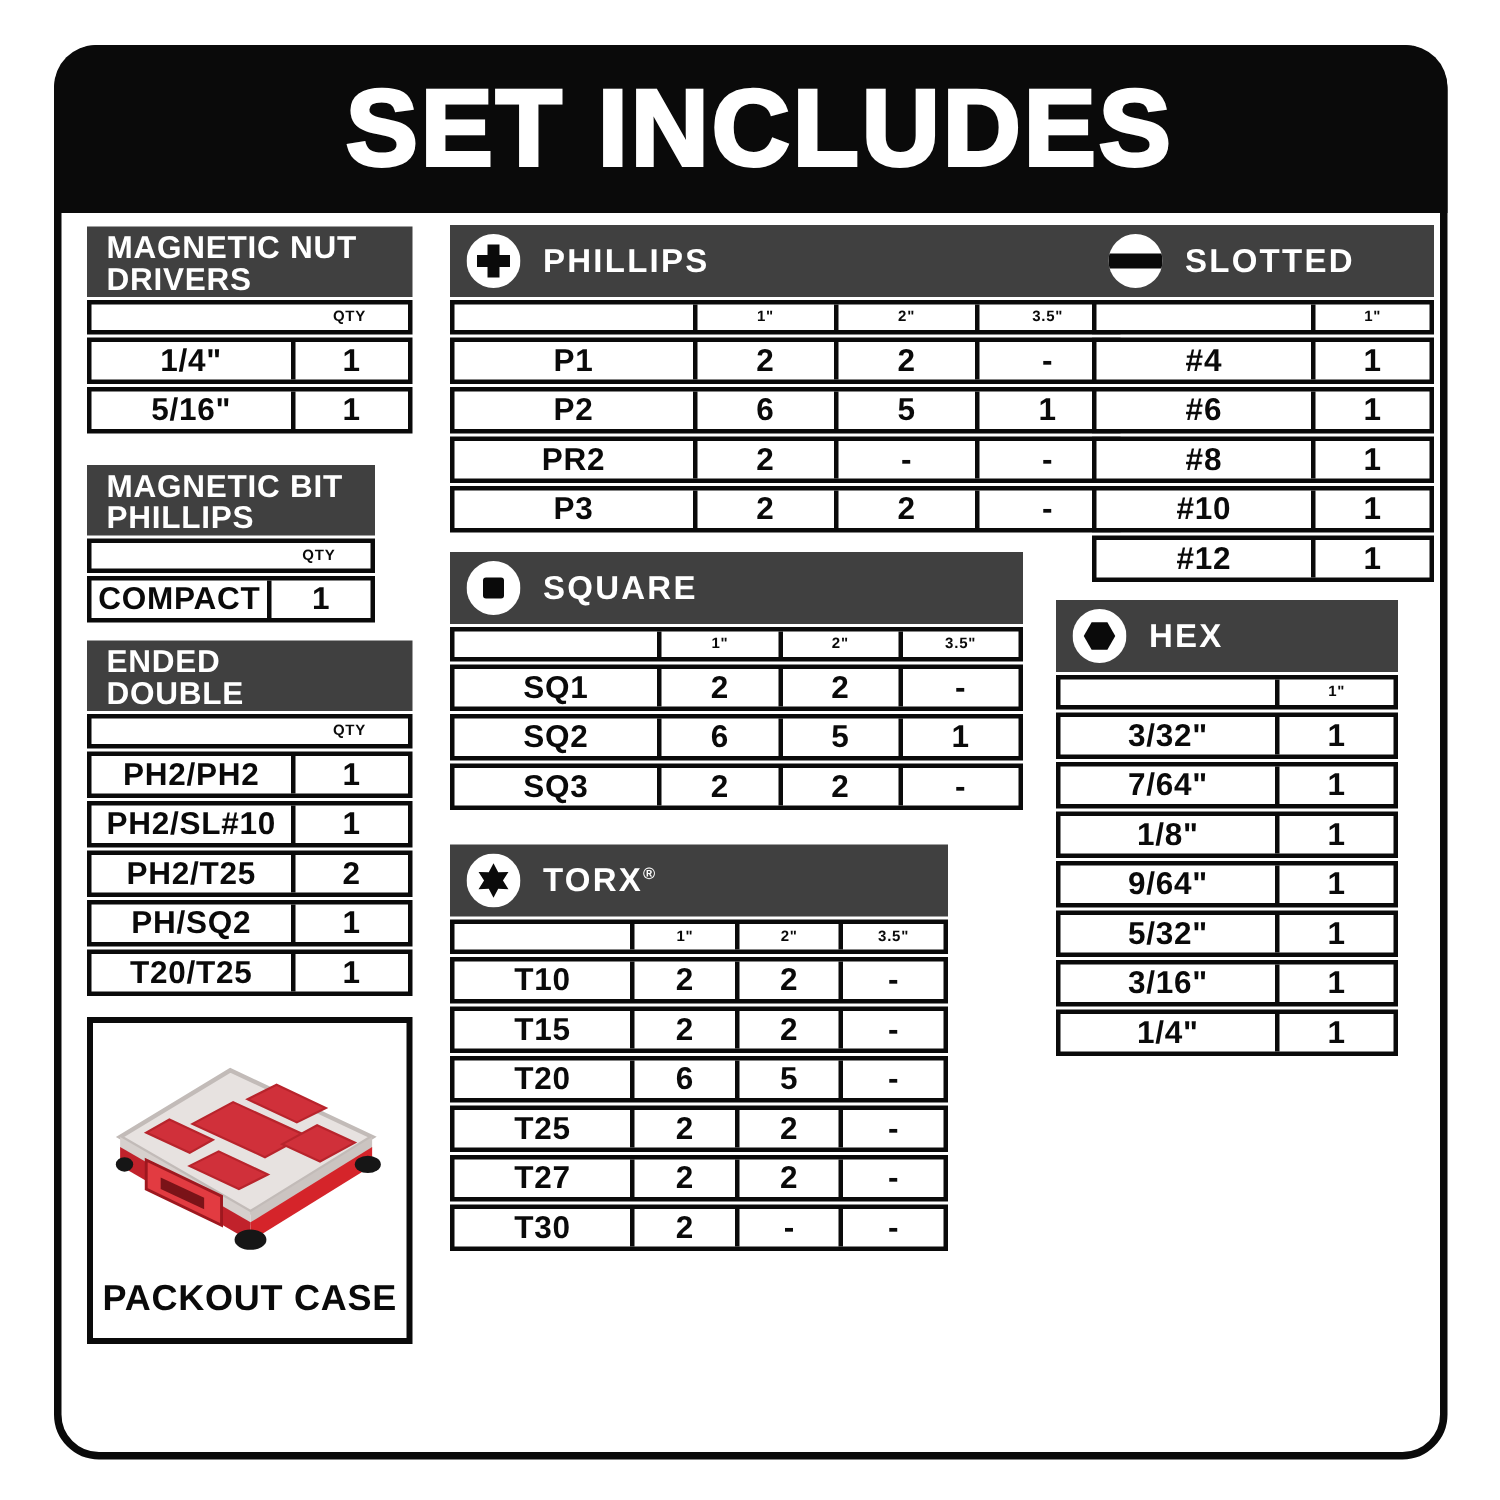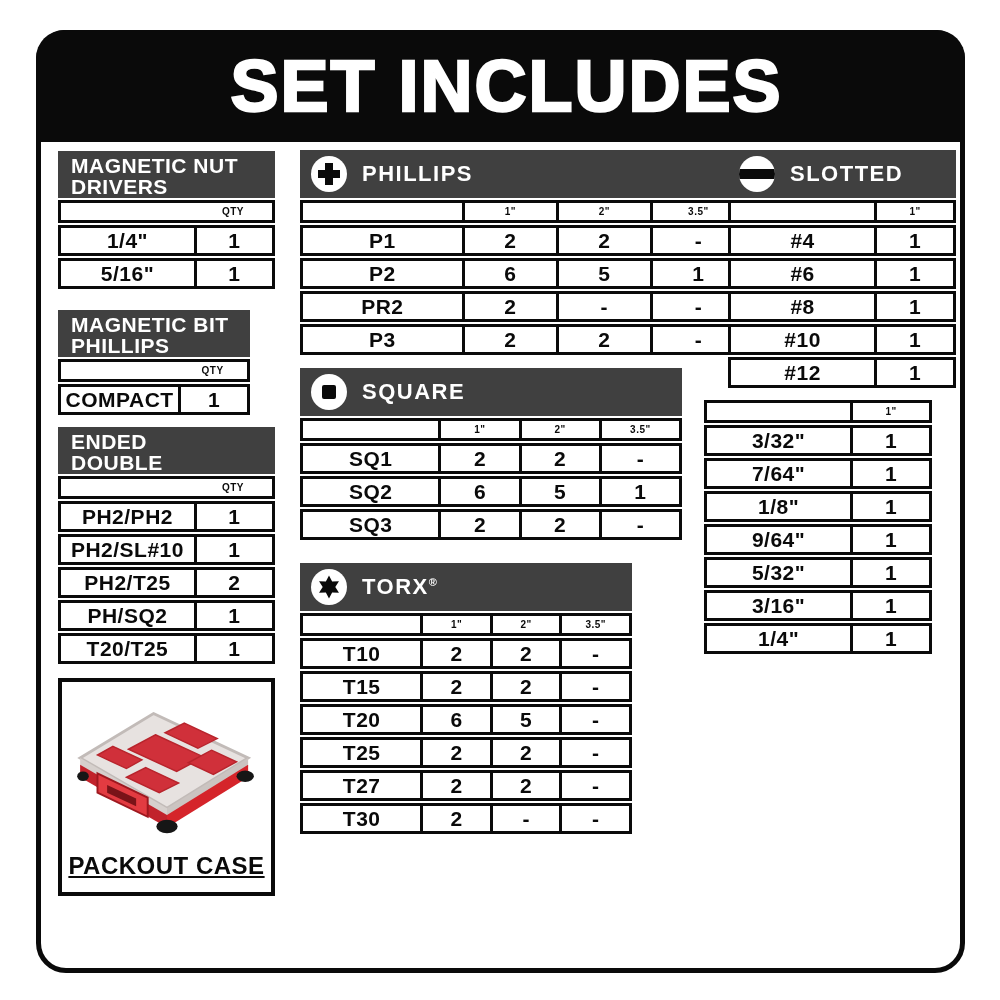--- a/index.html
+++ b/index.html
@@ -26,21 +26,21 @@
         font-weight:bold;letter-spacing:.5px;}
   .cell.lab{width:var(--labw);font-size:21px;}
   .cell.val{flex:1;border-left:3px solid #0a0a0a;font-size:21px;}
   .row.hdr .cell{font-size:10px;}
   .row.hdr.noline .cell.val{border-left:none;}
 
   .case-box{position:absolute;left:58px;top:678px;width:217px;height:218px;box-sizing:border-box;
             border:4px solid #0a0a0a;background:#ffffff;}
   .case-img{position:absolute;left:6px;top:18px;width:198px;height:140px;}
   .case-cap{position:absolute;left:0;bottom:12px;width:100%;text-align:center;
-            font-size:24px;font-weight:bold;letter-spacing:.5px;text-decoration:underline;}
+            font-size:24px;font-weight:bold;letter-spacing:.5px;}
 </style>
 </head>
 <body>
 
 <div class="page">
 
   <div class="frame"></div>
 
   <div class="header">
     <h1>SET INCLUDES</h1>
@@ -311,20 +311,27 @@
           <div class="cell val">1</div>
         </div>
         <div class="row">
           <div class="cell lab">#12</div>
           <div class="cell val">1</div>
         </div>
       </div>
   </section>
 
   <section class="tbl" style="left:704px;top:400px;width:228px;--labw:64.5%;">
+    <div class="band band-i">
+      <svg class="circ" viewBox="0 0 36 36">
+        <circle cx="18" cy="18" r="18" fill="#ffffff"></circle>
+        <polygon fill="#0a0a0a" points="28.5,18 23.25,27.09 12.75,27.09 7.5,18 12.75,8.91 23.25,8.91"></polygon>
+      </svg>
+      <h3>HEX</h3>
+    </div>
     <div class="rows">
         <div class="row hdr">
           <div class="cell lab"></div>
           <div class="cell val">1"</div>
         </div>
         <div class="row">
           <div class="cell lab">3/32"</div>
           <div class="cell val">1</div>
         </div>
         <div class="row">

